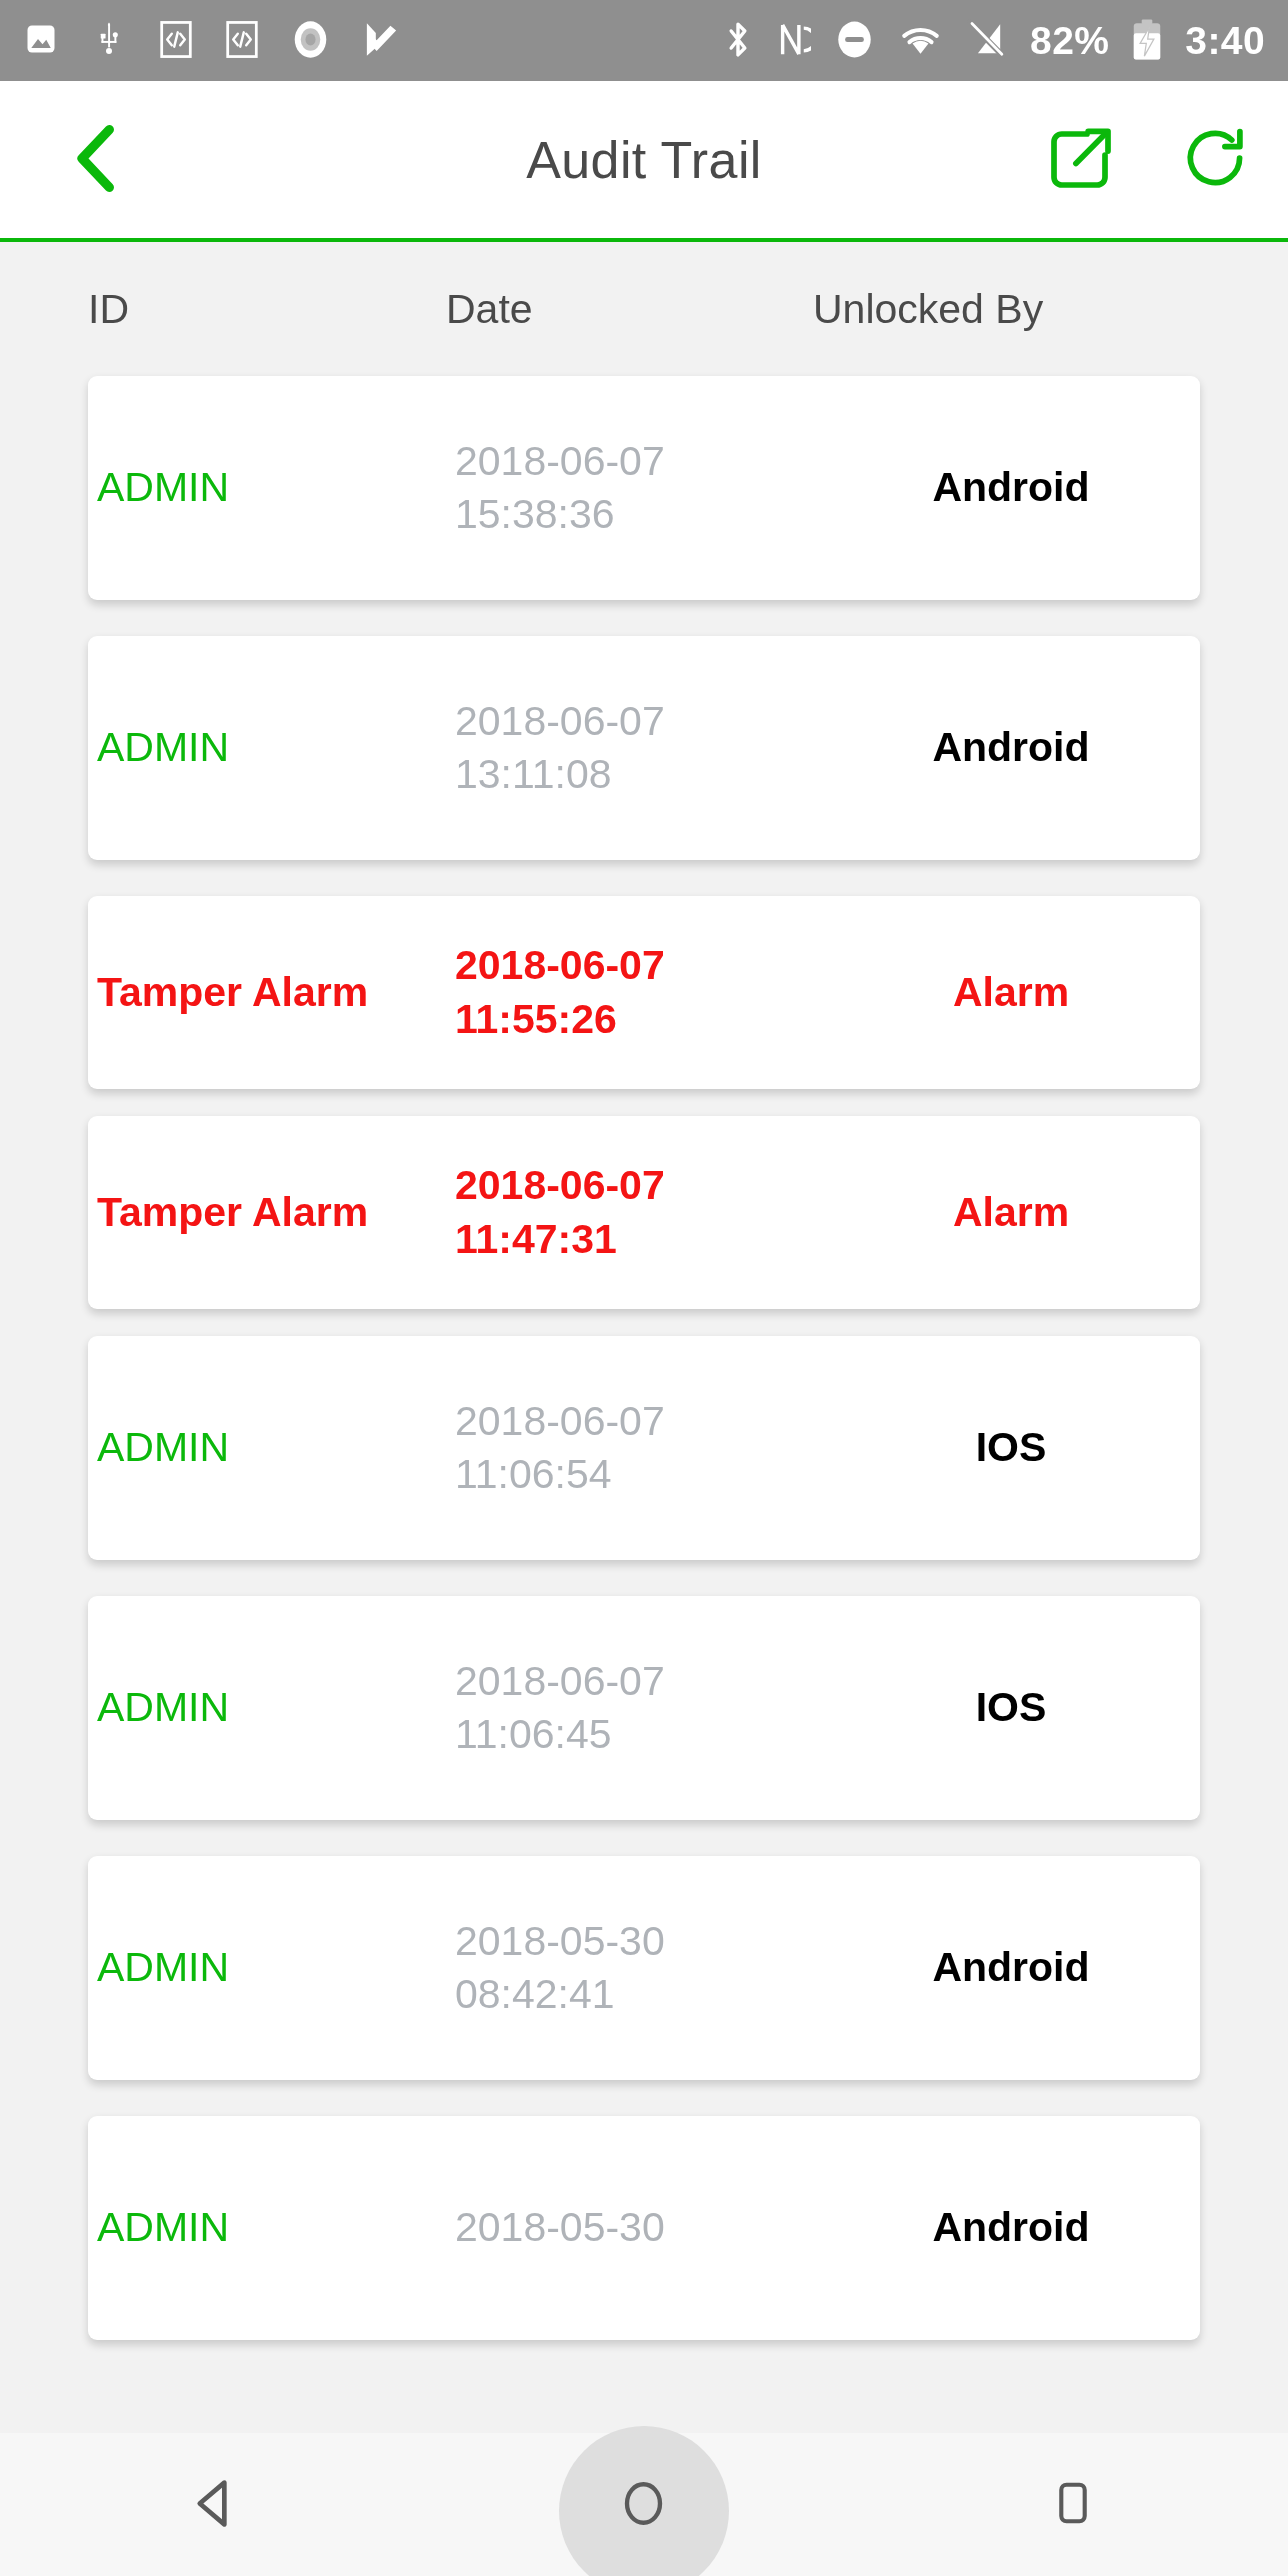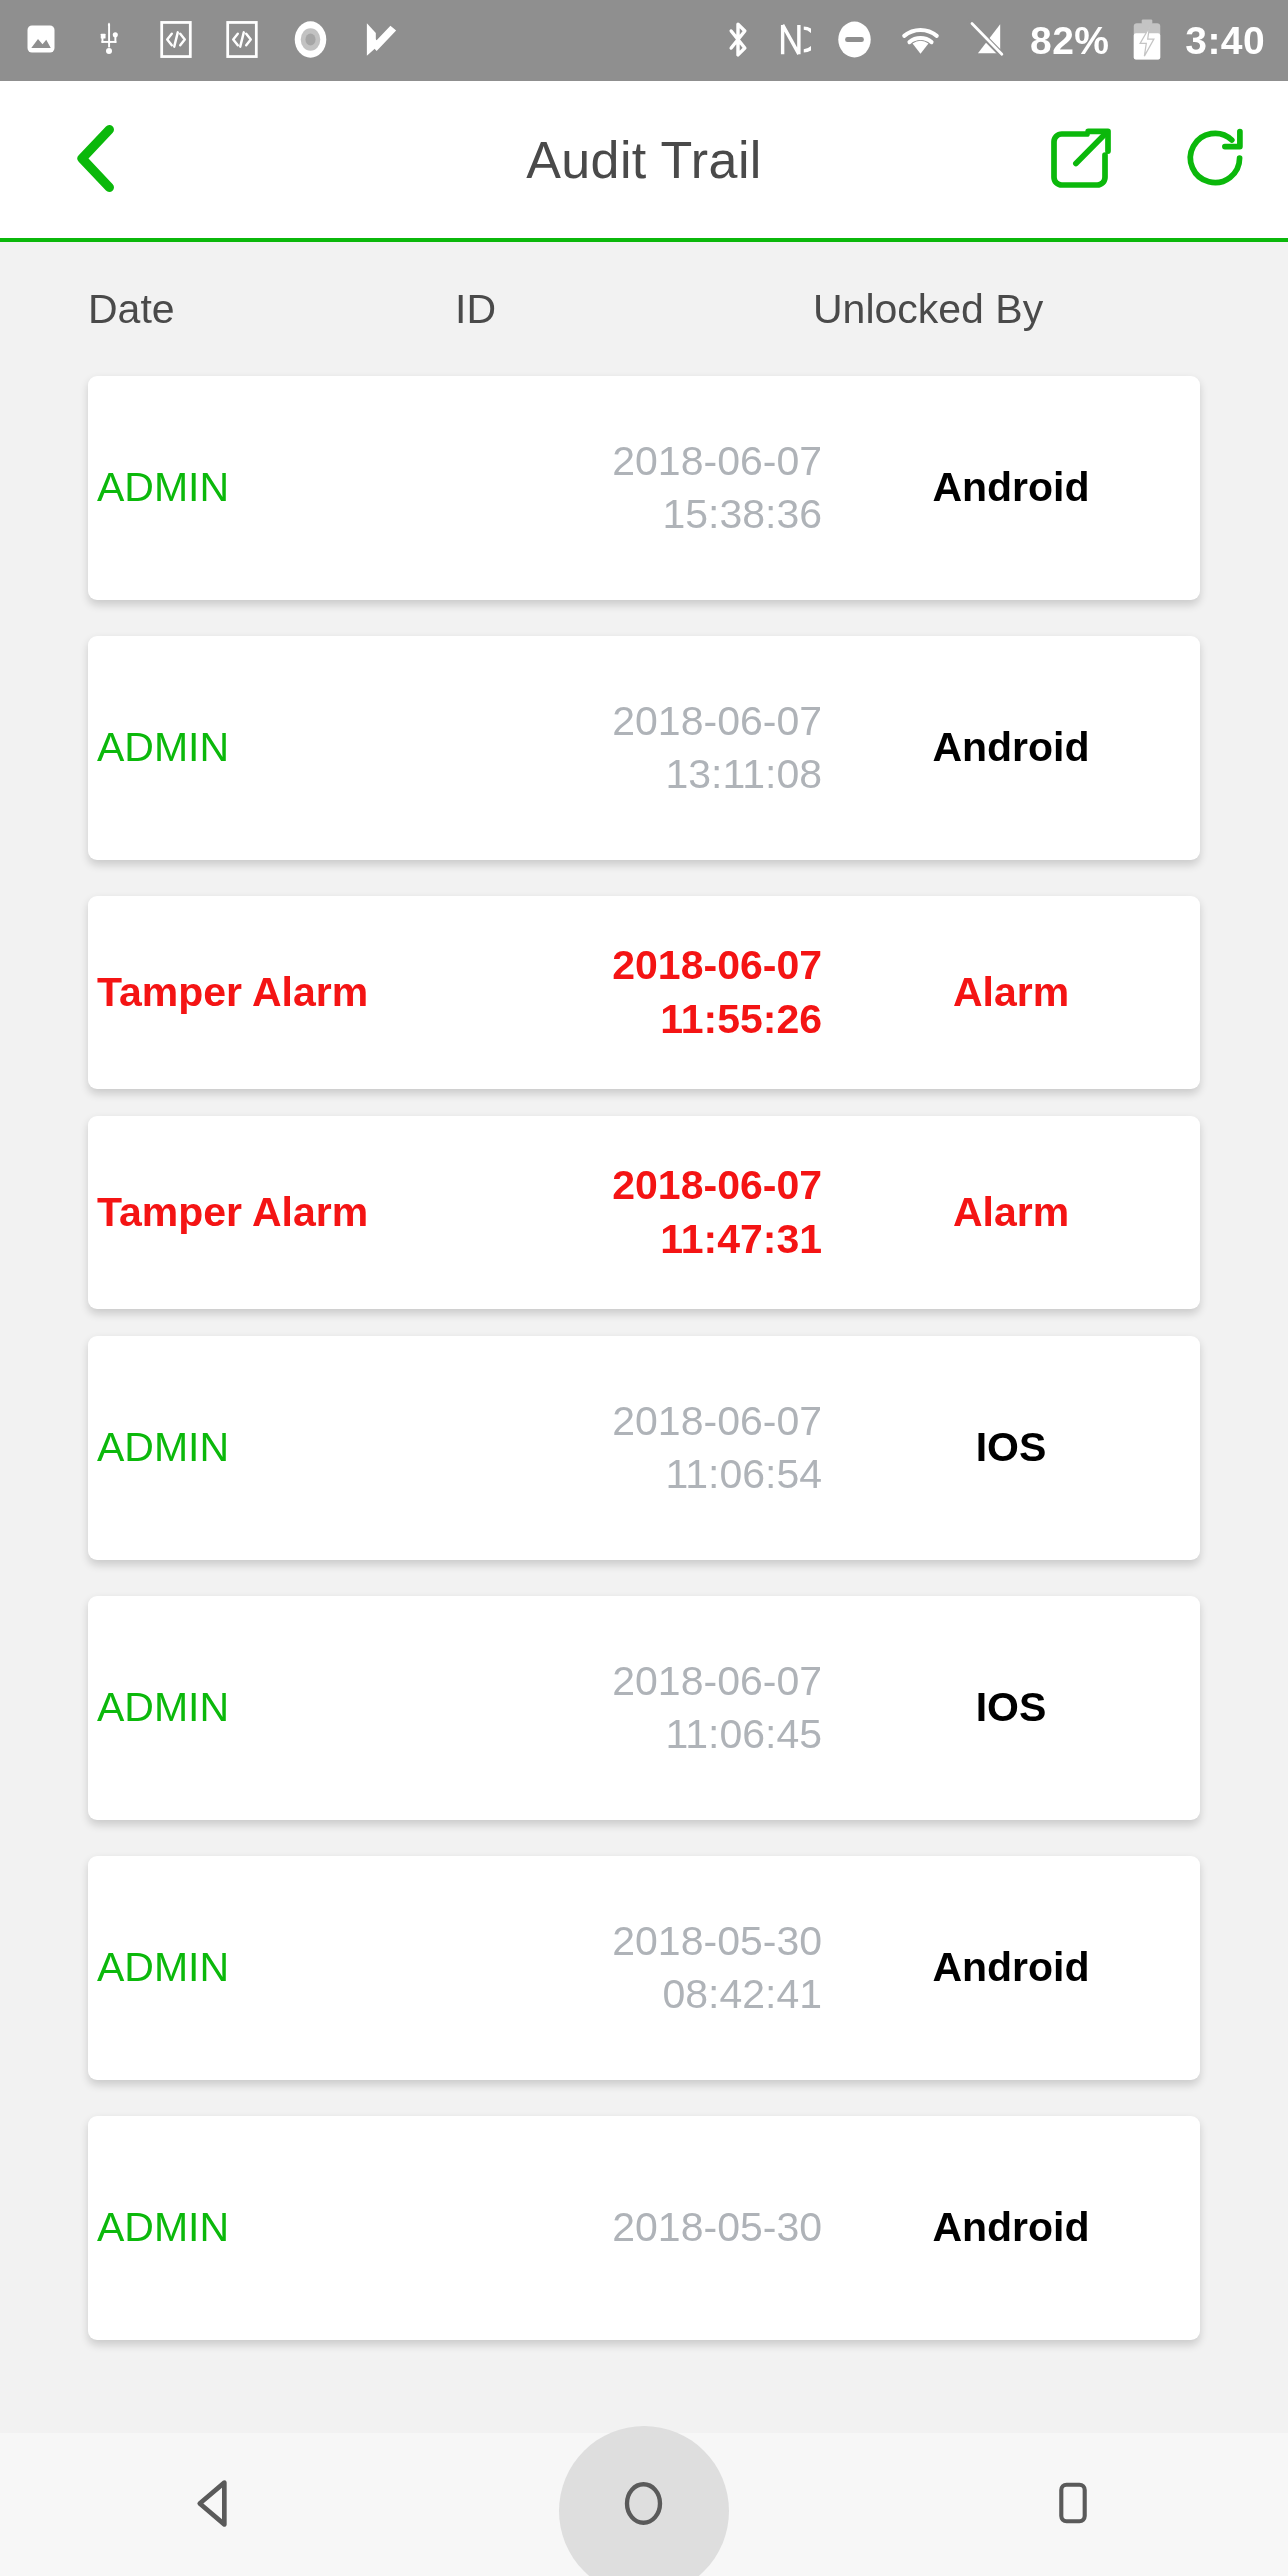--- a/index.html
+++ b/index.html
@@ -60,21 +60,21 @@
     box-shadow:0 4.5px 9px rgba(0,0,0,0.16);
     display:flex; align-items:center;
     padding:0 0 0 9px;
     margin-bottom:36px;
     height:224px;
   }
   .card.alarm{ height:193px; margin-bottom:27px; }
 
   .c-col{ display:flex; flex-direction:column; justify-content:center; }
   .cell-id{ width:358px; padding-left:0; }
-  .cell-date{ width:367px;align-items:flex-end; }
+  .cell-date{ width:367px; }
   .cell-by{ flex:1; }
 
   .t-id{ font-size:41px; color:#0BB80B; line-height:1.12; }
   .t-date{ font-size:41px; color:#AFB3B8; line-height:1.30; white-space:nowrap; }
   .t-by{ font-size:41px; color:#000000; font-weight:700; line-height:1.12;text-align:center; }
 
   .card.alarm .t-id,
   .card.alarm .t-date,
   .card.alarm .t-by{ color:#F41414; font-weight:700; }
 
@@ -240,22 +240,22 @@
             <path d="M20.2 12 A8.2 8.2 0 1 1 17.6 6" fill="none" stroke="#0BB80B" stroke-width="1.9" stroke-linecap="round"></path>
             <path d="M20.3 3.2 L20.3 8.2 L15.3 8.2" fill="none" stroke="#0BB80B" stroke-width="1.9" stroke-linecap="round" stroke-linejoin="round"></path>
           </svg>
         </span>
       </div>
 
     </div>
   </div>
 
   <div class="col-head">
+    <div class="ch c-id">ID</div>
     <div class="ch c-date">Date</div>
-    <div class="ch c-id">ID</div>
     <div class="ch c-by">Unlocked By</div>
   </div>
 
   <div class="list" id="list">
       <div class="card">
         <div class="c-col cell-id">
           <div class="t-id">ADMIN</div>
         </div>
         <div class="c-col cell-date">
           <div class="t-date">2018-06-07</div>

